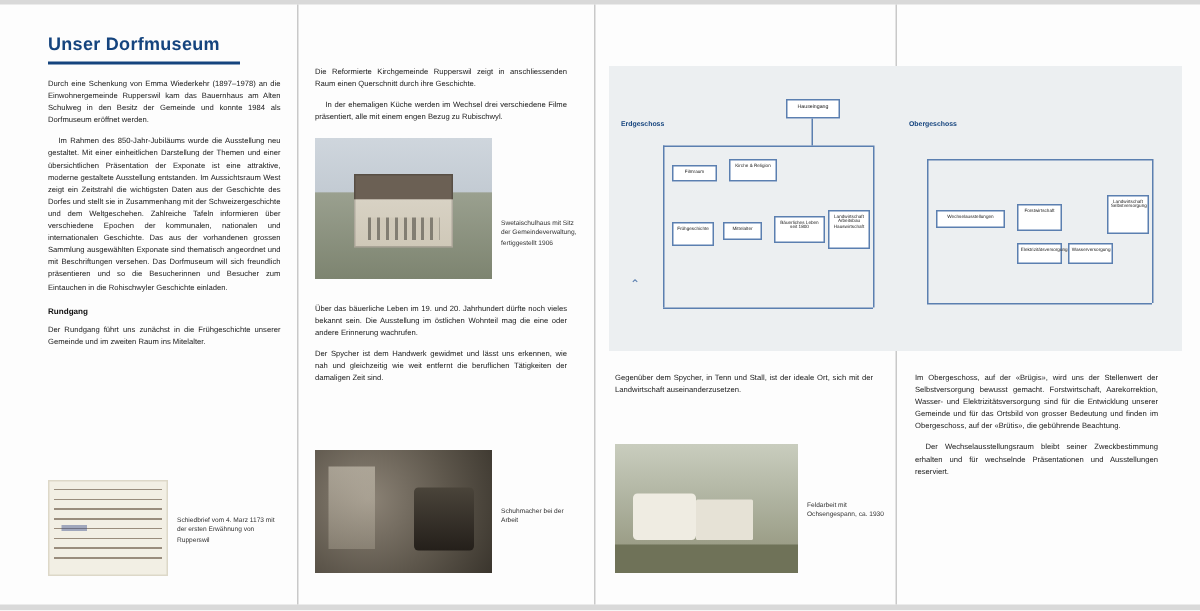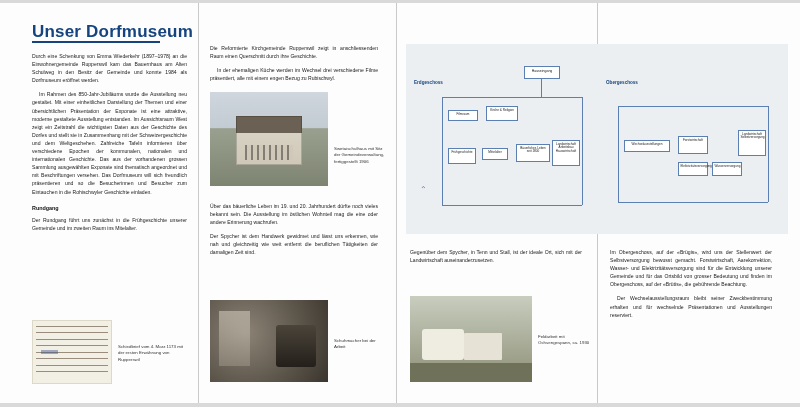--- a/index.html
+++ b/index.html
@@ -37,21 +37,21 @@
     position: absolute;
     top: 3px;
     width: 1px;
     height: 400px;
     background: #c9c9c9;
   }
   .title {
     position: absolute;
     left: 32px;
     top: 22px;
-    font-size: 17px;
+    font-size: 12px;
     font-weight: bold;
     color: #15447e;
     letter-spacing: 0.2px;
   }
   .title-underline {
     position: absolute;
     left: 32px;
     top: 41px;
     width: 128px;
     height: 1.5px;

